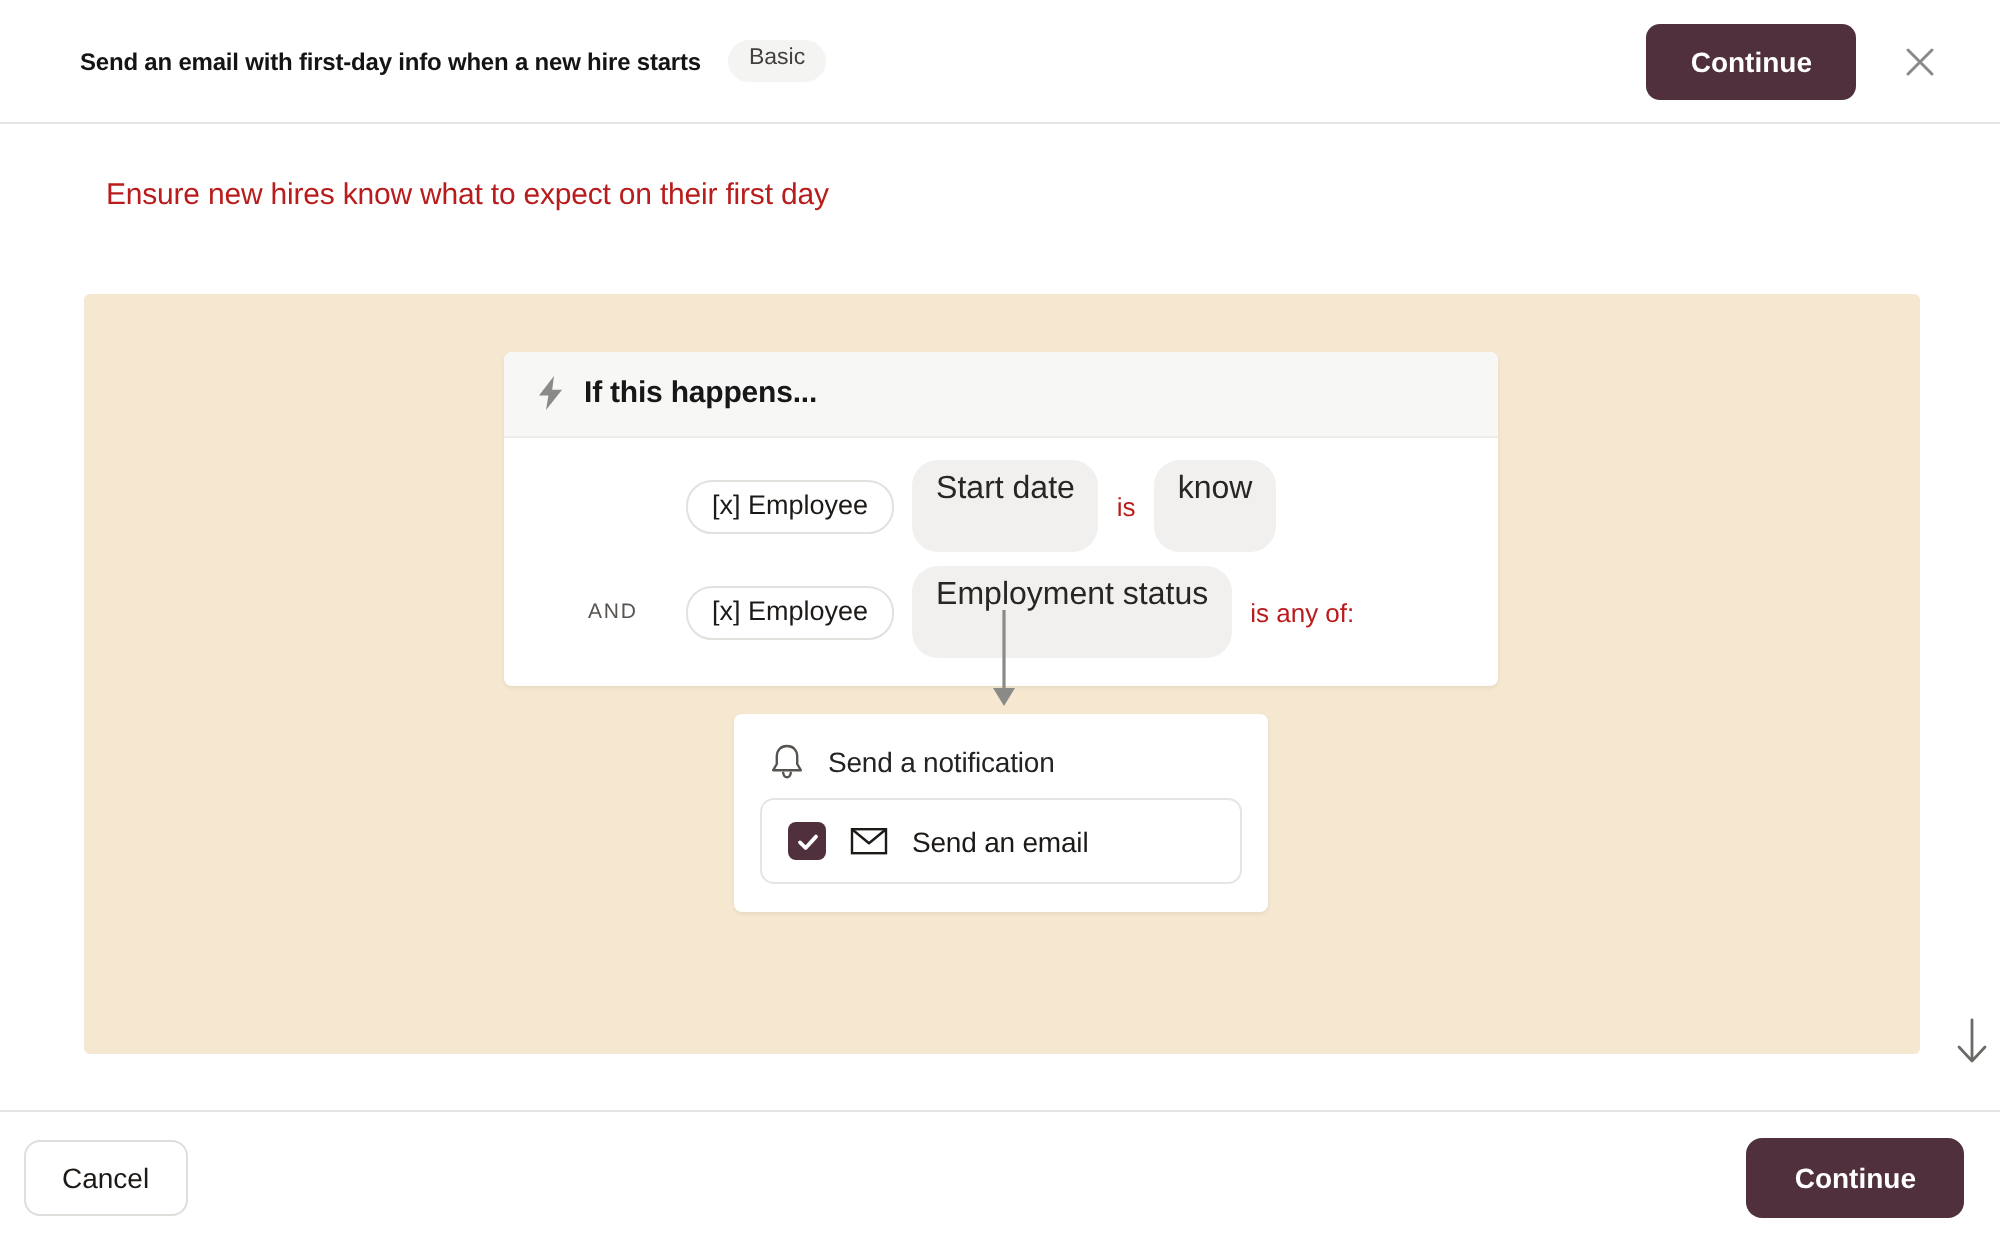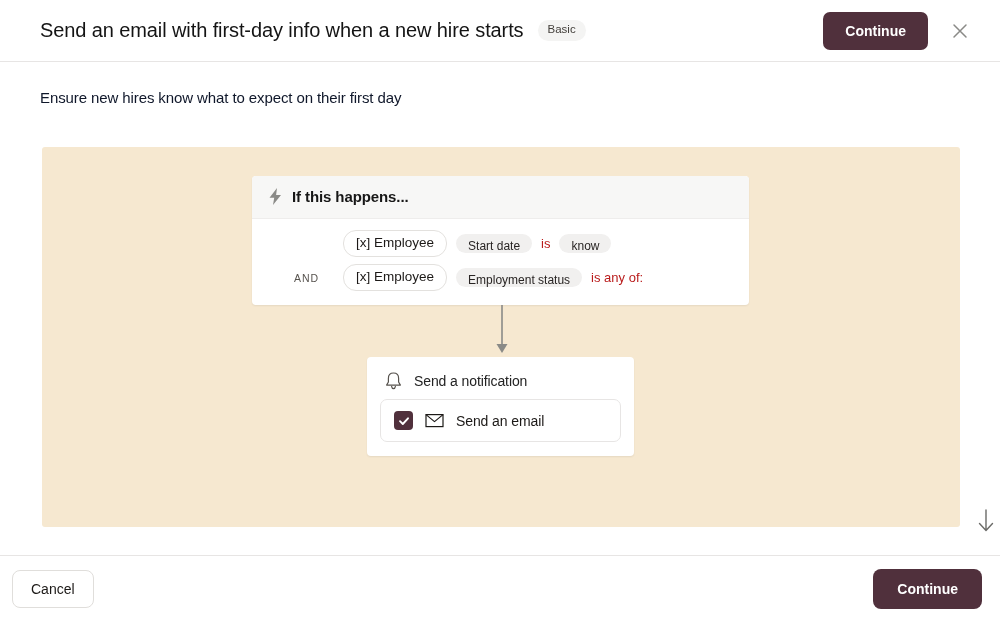--- a/index.html
+++ b/index.html
@@ -21,22 +21,22 @@
   .header {
     height: 62px;
     width: 1000px;
     display: flex;
     align-items: center;
     padding: 0 20px 0 40px;
     border-bottom: 1px solid #e7e5e4;
     background: #ffffff;
   }
   .header-title {
-    font-size: 20px;
-    font-weight: normal;
+    font-size: 12px;
+    font-weight: bold;
     color: #141414;
     letter-spacing: -0.1px;
     white-space: nowrap;
   }
   .badge-basic {
     margin-left: 14px;
     background: #f4f4f3;
     color: #44403c;
     font-size: 11.5px;
     padding: 4px 10px 5px;
@@ -68,22 +68,23 @@
     justify-content: center;
     cursor: pointer;
     background: none;
     border: none;
   }
 
   
   .subtitle {
     padding: 27px 0 0 40px;
     font-size: 15px;
-    color: #0f172a;
-    letter-spacing: -0.1px;
+    color: #b91c1c;
+    letter-spacing: -0.1px;
+    margin-left: 13px;
   }
 
   
   .canvas {
     position: absolute;
     left: 42px;
     top: 147px;
     width: 918px;
     height: 380px;
     background: #f6e8d0;
@@ -145,23 +146,23 @@
     border-radius: 13px;
     font-size: 13.5px;
     color: #1c1917;
     padding: 4px 12px 5px;
     line-height: 1.2;
     white-space: nowrap;
   }
   .chip-solid {
     background: #f1f0ef;
     border-radius: 13px;
-    font-size: 12px;
+    font-size: 16px;
     color: #292524;
-    padding: 5px 12px 0;
+    padding: 5px 12px 22px;
     line-height: 1.2;
     white-space: nowrap;
   }
   .cond-op {
     font-size: 13px;
     color: #b91c1c;
     white-space: nowrap;
   }
 
   

